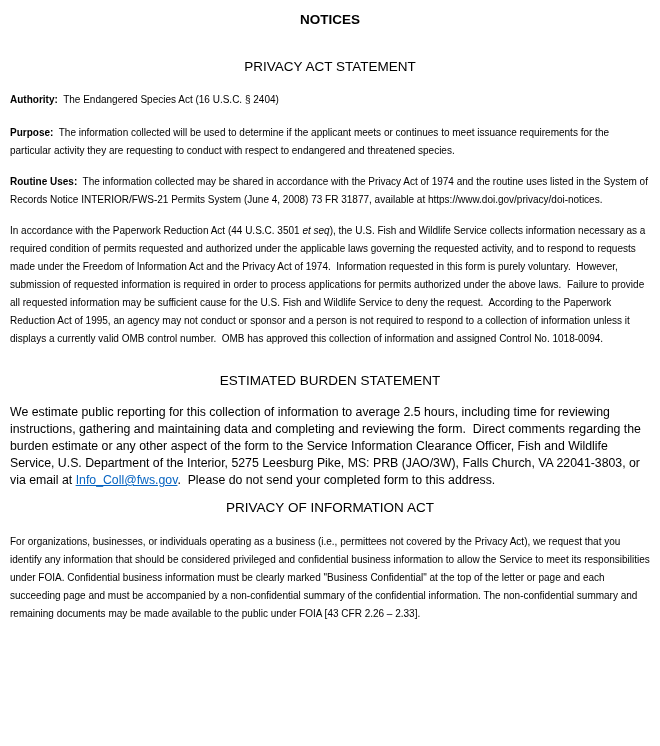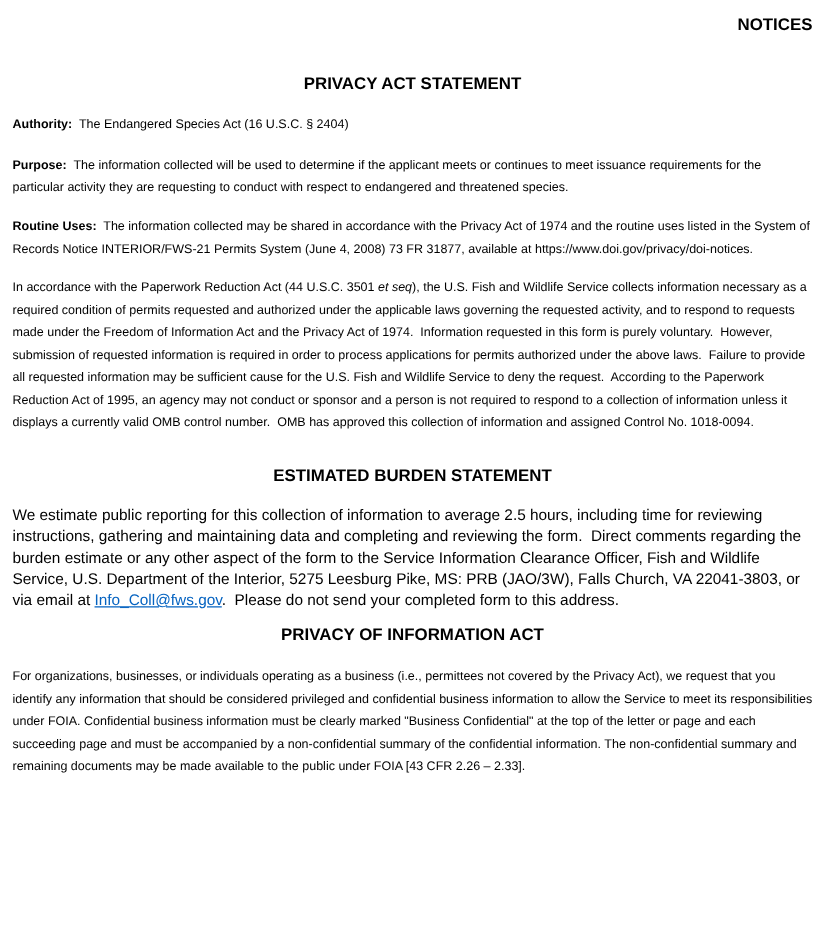--- a/index.html
+++ b/index.html
@@ -15,29 +15,29 @@
     color: #000000;
   }
   .page {
     box-sizing: border-box;
     width: 660px;
     height: 746px;
     padding: 11px 10px 0 10px;
     background: #ffffff;
   }
   .doc-title {
-    text-align: right;
+    text-align: center;
     font-weight: bold;
     font-size: 13.5px;
     line-height: 18px;
     margin: 0 0 0 0;
   }
   .heading {
     text-align: center;
-    font-weight: bold;
+    font-weight: normal;
     font-size: 13.5px;
     line-height: 18px;
   }
   .heading-privacy   { margin: 29px 0 15px 0; }
   .heading-paperwork { margin: 5px 0 15px 0; }
   .heading-burden    { margin: 4px 0 14px 0; }
   .heading-foia      { margin: 10px 0 16px 0; }
   .para {
     font-size: 10px;
     line-height: 18px;

